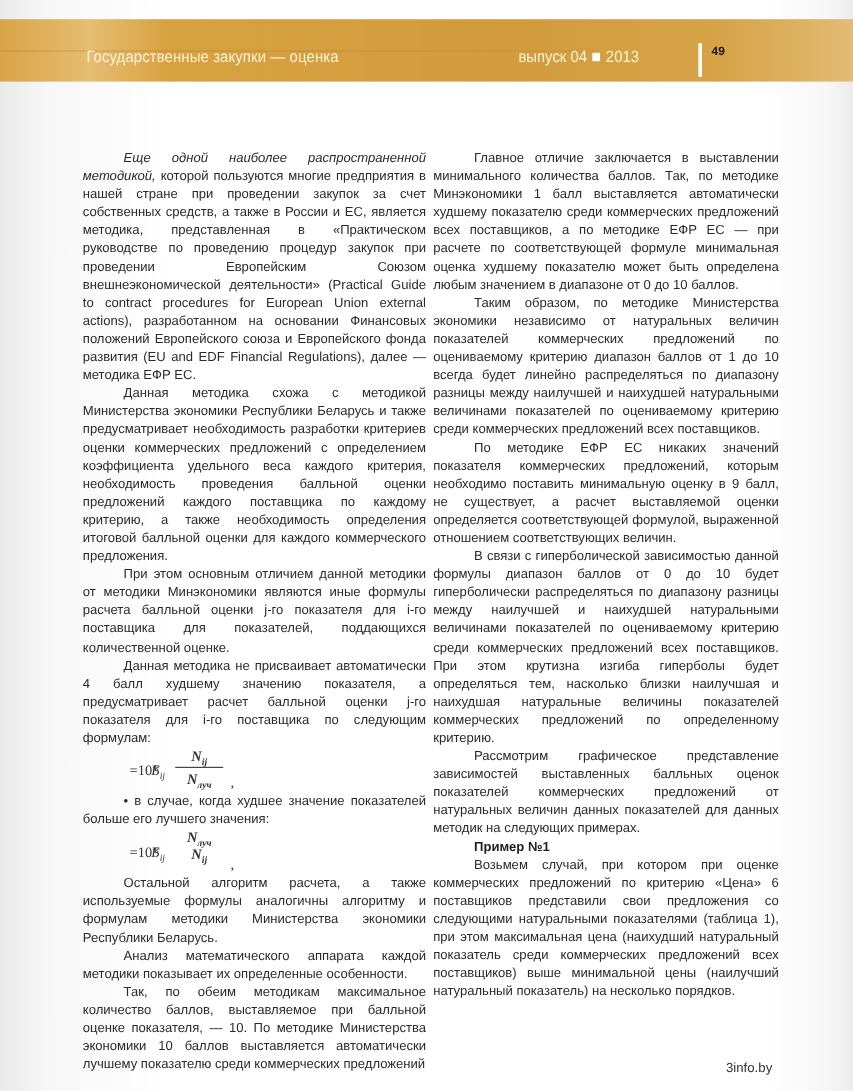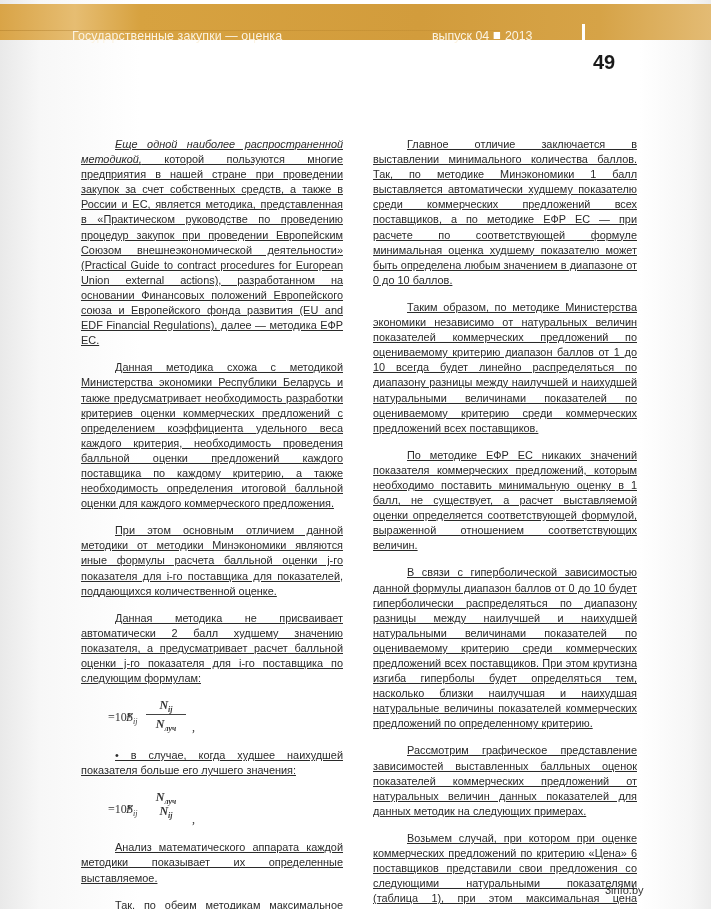--- a/index.html
+++ b/index.html
@@ -3,21 +3,21 @@
 <meta charset="utf-8">
 <style>
   html, body { margin: 0; padding: 0; }
   body {
     width: 711px; height: 909px; overflow: hidden;
     background: linear-gradient(90deg, #e9e9e9 0px, #f7f7f7 40px, #ffffff 140px, #ffffff 640px, #f6f6f6 690px, #ececec 711px);
     font-family: "Liberation Sans", sans-serif;
     position: relative;
   }
   .header {
-    position: absolute; left: 0; top: 4px; width: 711px; height: 36px;
+    position: absolute; left: 0; top: 16px; width: 711px; height: 52px;
     background: linear-gradient(90deg, #d9a447 0px, #e6bd72 75px, #d7a240 140px, #d29c3c 420px, #d6a347 600px, #e3bb74 711px);
   }
   .header-rule {
     position: absolute; left: 0; top: 26px; width: 500px; height: 1px;
     background: linear-gradient(90deg, rgba(160,110,30,0.35), rgba(160,110,30,0.15));
   }
   .header-title {
     position: absolute; left: 72px; top: 24px;
     font-family: "Liberation Sans", sans-serif;
     font-size: 13.5px; color: #fbf3e2; letter-spacing: 0.1px;
@@ -31,31 +31,31 @@
   .issue-square {
     display: inline-block; width: 7px; height: 7px; background: #ffffff;
     margin: 0 5px 1px 5px; vertical-align: middle;
   }
   .header-divider {
     position: absolute; left: 582px; top: 20px; width: 3px; height: 28px;
     background: #ffffff;
   }
   .page-number {
     position: absolute; left: 593px; top: 22px;
-    font-size: 20px; font-weight: bold; color: #1a1a1a; margin-top: 25px;
+    font-size: 10px; font-weight: bold; color: #1a1a1a;
   }
   .col {
     position: absolute; top: 125px; width: 286px;
     font-family: "Liberation Sans", sans-serif;
     font-size: 10.9px; line-height: 15.1px; color: #2a2a2a;
     text-align: justify; hyphens: manual;
   }
   .col-left { left: 69px; }
   .col-right { left: 361px; width: 288px; top: 125px; }
-  .col p { margin: 12px; text-indent: 34px; text-decoration: underline; }
+  .col p { margin: 0; text-indent: 34px; }
   .col p.noindent { text-indent: 0; }
   .col .italic { font-style: italic; }
   .bullet { text-indent: 34px; }
   .formula {
     font-family: "Liberation Serif", serif; font-style: italic;
     font-size: 12px; color: #333;
     height: 38px; position: relative; margin-left: 17px;
   }
   .formula .lhs { position: absolute; left: 0; top: 12px; margin-left: 40px; }
   .formula .lhs sub { font-size: 8px; }
@@ -83,47 +83,49 @@
     <span>выпуск 04</span><span class="issue-square"></span><span>2013</span>
   </div>
   <div class="header-divider"></div>
   <div class="page-number">49</div>
 </div>
 
 <div class="col col-left">
   <p><span class="italic">Еще одной наиболее распространенной методикой,</span><span> которой пользуются многие предприятия в нашей стране при проведении закупок за счет собственных средств, а также в России и ЕС, является методика, представленная в «Практическом руководстве по проведению процедур закупок при проведении Европейским Союзом внешнеэкономической деятельности» (Practical Guide to contract procedures for European Union external actions), разработанном на основании Финансовых положений Европейского союза и Европейского фонда развития (EU and EDF Financial Regulations), далее — методика ЕФР ЕС.</span></p>
   <p>Данная методика схожа с методикой Министерства экономики Республики Беларусь и также предусматривает необходимость разработки критериев оценки коммерческих предложений с определением коэффициента удельного веса каждого критерия, необходимость проведения балльной оценки предложений каждого поставщика по каждому критерию, а также необходимость определения итоговой балльной оценки для каждого коммерческого предложения.</p>
   <p>При этом основным отличием данной методики от методики Минэкономики являются иные формулы расчета балльной оценки j-го показателя для i-го поставщика для показателей, поддающихся количественной оценке.</p>
-  <p>Данная методика не присваивает автоматически 2 балл худшему значению показателя, а предусматривает расчет балльной оценки j-го показателя для i-го поставщика по следующим формулам:</p>
+  <p>Данная методика не присваивает автоматически 4 балл худшему значению показателя, а предусматривает расчет балльной оценки j-го показателя для i-го поставщика по следующим формулам:</p>
   <div class="formula">
     <span class="lhs"><span>Б</span><sub>ij</sub></span>
     <span class="eq">=10*</span>
     <span class="frac">
       <span class="num"><span>N</span><sub>ij</sub></span>
       <span class="bar"></span>
       <span class="den"><span>N</span><sub>луч</sub></span>
     </span>
     <span class="comma">,</span>
   </div>
-  <p class="bullet">• в случае, когда худшее наихудшей показателя больше его лучшего значения:</p>
+  <p class="bullet">• в случае, когда худшее значение показателей больше его лучшего значения:</p>
   <div class="formula formula2">
     <span class="lhs"><span>Б</span><sub>ij</sub></span>
     <span class="eq">=10*</span>
     <span class="frac">
       <span class="num"><span>N</span><sub>луч</sub></span>
       <span class="den"><span>N</span><sub>ij</sub></span>
     </span>
     <span class="comma">,</span>
   </div>
-  <p>Анализ математического аппарата каждой методики показывает их определенные выставляемое.</p>
+  <p>Остальной алгоритм расчета, а также используемые формулы аналогичны алгоритму и формулам методики Министерства экономики Республики Беларусь.</p>
+  <p>Анализ математического аппарата каждой методики показывает их определенные особенности.</p>
   <p>Так, по обеим методикам максимальное количество баллов, выставляемое при балльной оценке показателя, — 10. По методике Министерства экономики 10 баллов выставляется автоматически лучшему показателю среди коммерческих предложений</p>
 </div>
 
 <div class="col col-right">
   <p>Главное отличие заключается в выставлении минимального количества баллов. Так, по методике Минэкономики 1 балл выставляется автоматически худшему показателю среди коммерческих предложений всех поставщиков, а по методике ЕФР ЕС — при расчете по соответствующей формуле минимальная оценка худшему показателю может быть определена любым значением в диапазоне от 0 до 10 баллов.</p>
   <p>Таким образом, по методике Министерства экономики независимо от натуральных величин показателей коммерческих предложений по оцениваемому критерию диапазон баллов от 1 до 10 всегда будет линейно распределяться по диапазону разницы между наилучшей и наихудшей натуральными величинами показателей по оцениваемому критерию среди коммерческих предложений всех поставщиков.</p>
-  <p>По методике ЕФР ЕС никаких значений показателя коммерческих предложений, которым необходимо поставить минимальную оценку в 1 балл, не существует, а расчет выставляемой оценки определяется соответствующей формулой, выраженной отношением соответствующих величин.</p>
+  <p>По методике ЕФР ЕС никаких значений показателя коммерческих предложений, которым необходимо поставить минимальную оценку в 9 балл, не существует, а расчет выставляемой оценки определяется соответствующей формулой, выраженной отношением соответствующих величин.</p>
   <p>В связи с гиперболической зависимостью данной формулы диапазон баллов от 0 до 10 будет гиперболически распределяться по диапазону разницы между наилучшей и наихудшей натуральными величинами показателей по оцениваемому критерию среди коммерческих предложений всех поставщиков. При этом крутизна изгиба гиперболы будет определяться тем, насколько близки наилучшая и наихудшая натуральные величины показателей коммерческих предложений по определенному критерию.</p>
   <p>Рассмотрим графическое представление зависимостей выставленных балльных оценок показателей коммерческих предложений от натуральных величин данных показателей для данных методик на следующих примерах.</p>
+  <p class="example-title">Пример №1</p>
   <p>Возьмем случай, при котором при оценке коммерческих предложений по критерию «Цена» 6 поставщиков представили свои предложения со следующими натуральными показателями (таблица 1), при этом максимальная цена (наихудший натуральный показатель среди коммерческих предложений всех поставщиков) выше минимальной цены (наилучший натуральный показатель) на несколько порядков.</p>
 </div>
 
 <div class="footer-brand">3info.by</div>
 
 </body></html>

